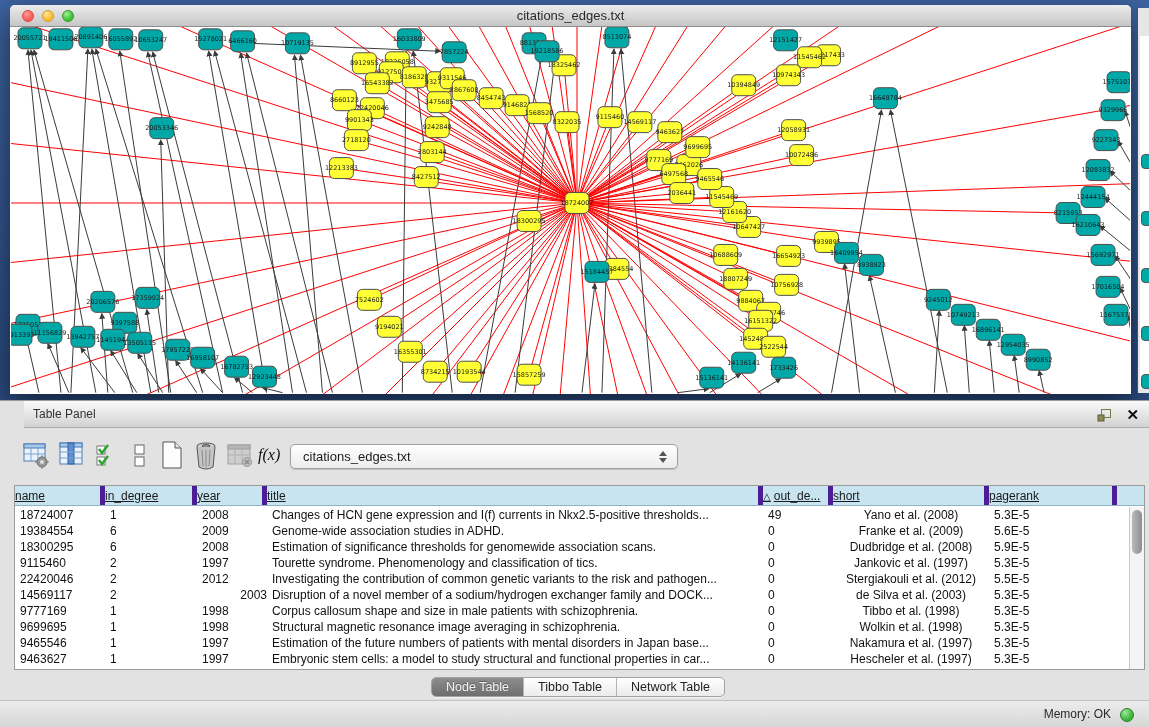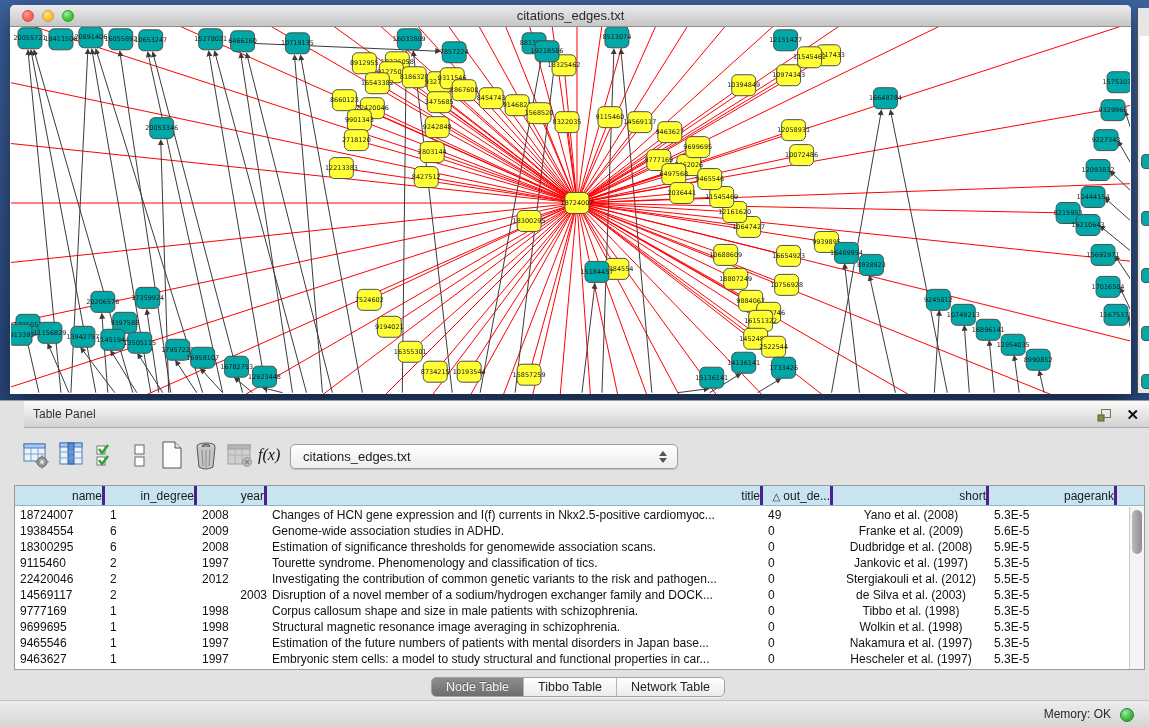--- a/index.html
+++ b/index.html
@@ -54,22 +54,22 @@
   .combo .arrows { position:absolute; right:9px; top:4px; width:9px; height:16px; }
   .combo .arrows span { display:block; width:0; height:0; border-left:4px solid transparent;
     border-right:4px solid transparent; margin:2px 0; }
   .combo .arrows .up { border-bottom:5px solid #555; }
   .combo .arrows .dn { border-top:5px solid #555; }
 
   
   .table-wrap { position:absolute; left:14px; right:4px; top:84px; bottom:57px;
     background:#fff; border:1px solid #9b9b9b; }
   .thead { display:flex; height:20px; background:#c8e4f0; border-bottom:1px solid #8fb4c4; }
-  .th { flex:none; text-align:right; font-size:12px; line-height:20px; color:#1a1a1a;
-    border-right:3px solid #4c1d95; overflow:hidden; white-space:nowrap; }
+  .th { flex:none; text-align:left; font-size:12px; line-height:20px; color:#1a1a1a;
+    border-right:5px solid #4c1d95; overflow:hidden; white-space:nowrap;text-decoration:underline; }
   .th .sortg { font-size:10px; margin-right:3px; }
   .tbody { position:absolute; left:0; right:15px; top:21px; bottom:0; overflow:hidden; }
   .tr { display:flex; height:16px; }
   .td { flex:none; font-size:12px; line-height:16px; color:#111; padding-left:5px;
     overflow:hidden; white-space:nowrap; }
   .td.center { text-align:center; padding-left:0; }
   .vscroll { position:absolute; right:0; top:21px; bottom:0; width:15px;
     background:#f4f4f4; border-left:1px solid #c9c9c9; }
   .vthumb { position:absolute; left:2px; right:2px; top:3px; height:44px;
     border-radius:6px; background:linear-gradient(90deg,#b9b9b9,#8f8f8f); }
@@ -816,21 +816,21 @@
         <div class="th" style="width: 496px;">title</div>
         <div class="th" style="width: 70px;"><span class="sortg">△</span>out_de...</div>
         <div class="th" style="width: 156px;">short</div>
         <div class="th" style="width: 128px;">pagerank</div>
       </div>
     <div class="tbody" id="t-body">
         <div class="tr">
           <div class="td" style="width: 90px;">18724007</div>
           <div class="td" style="width: 92px;">1</div>
           <div class="td" style="width: 70px;">2008</div>
-          <div class="td" style="width: 496px;">Changes of HCN gene expression and I(f) currents in Nkx2.5-positive cardiomyoc...</div>
+          <div class="td" style="width: 496px;">Changes of HCN gene expression and I(f) currents in Nkx2.5-positive thresholds...</div>
           <div class="td" style="width: 70px;">49</div>
           <div class="td center" style="width: 156px;">Yano et al. (2008)</div>
           <div class="td" style="width: 128px;">5.3E-5</div>
         </div>
         <div class="tr">
           <div class="td" style="width: 90px;">19384554</div>
           <div class="td" style="width: 92px;">6</div>
           <div class="td" style="width: 70px;">2009</div>
           <div class="td" style="width: 496px;">Genome-wide association studies in ADHD.</div>
           <div class="td" style="width: 70px;">0</div>

